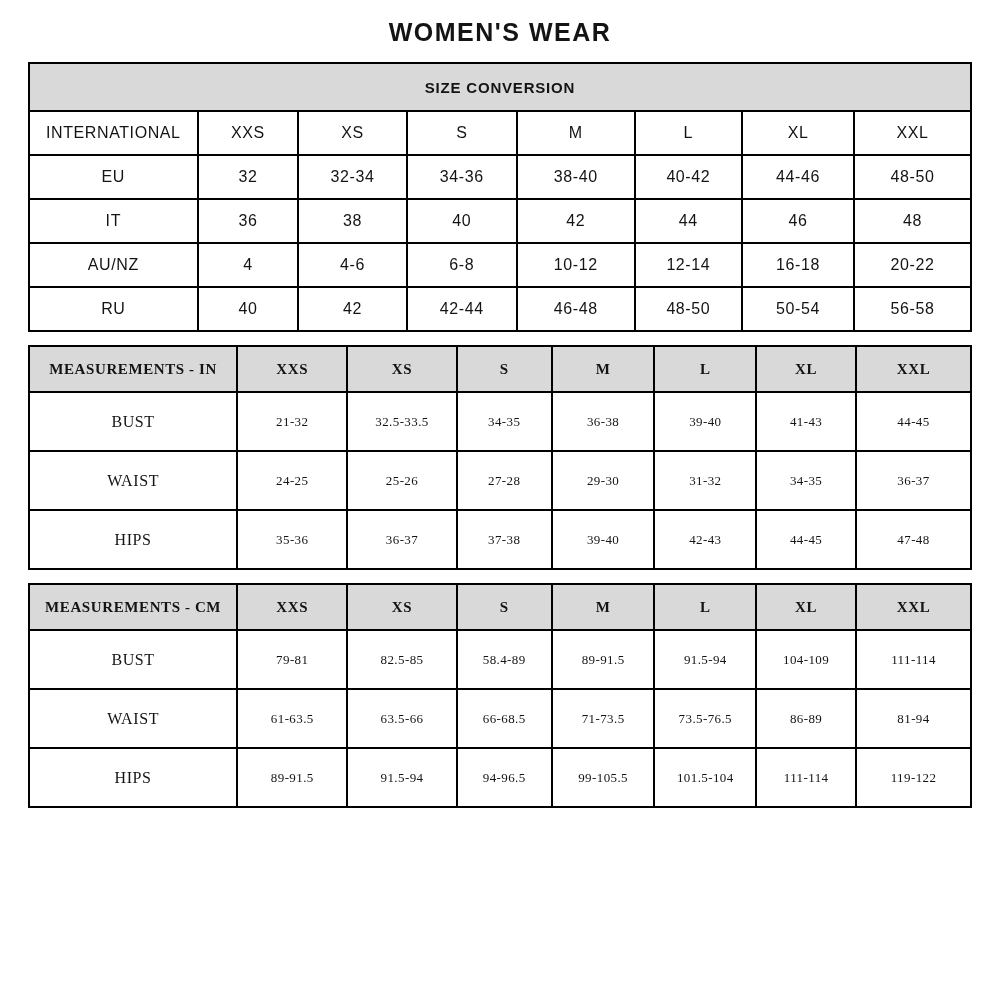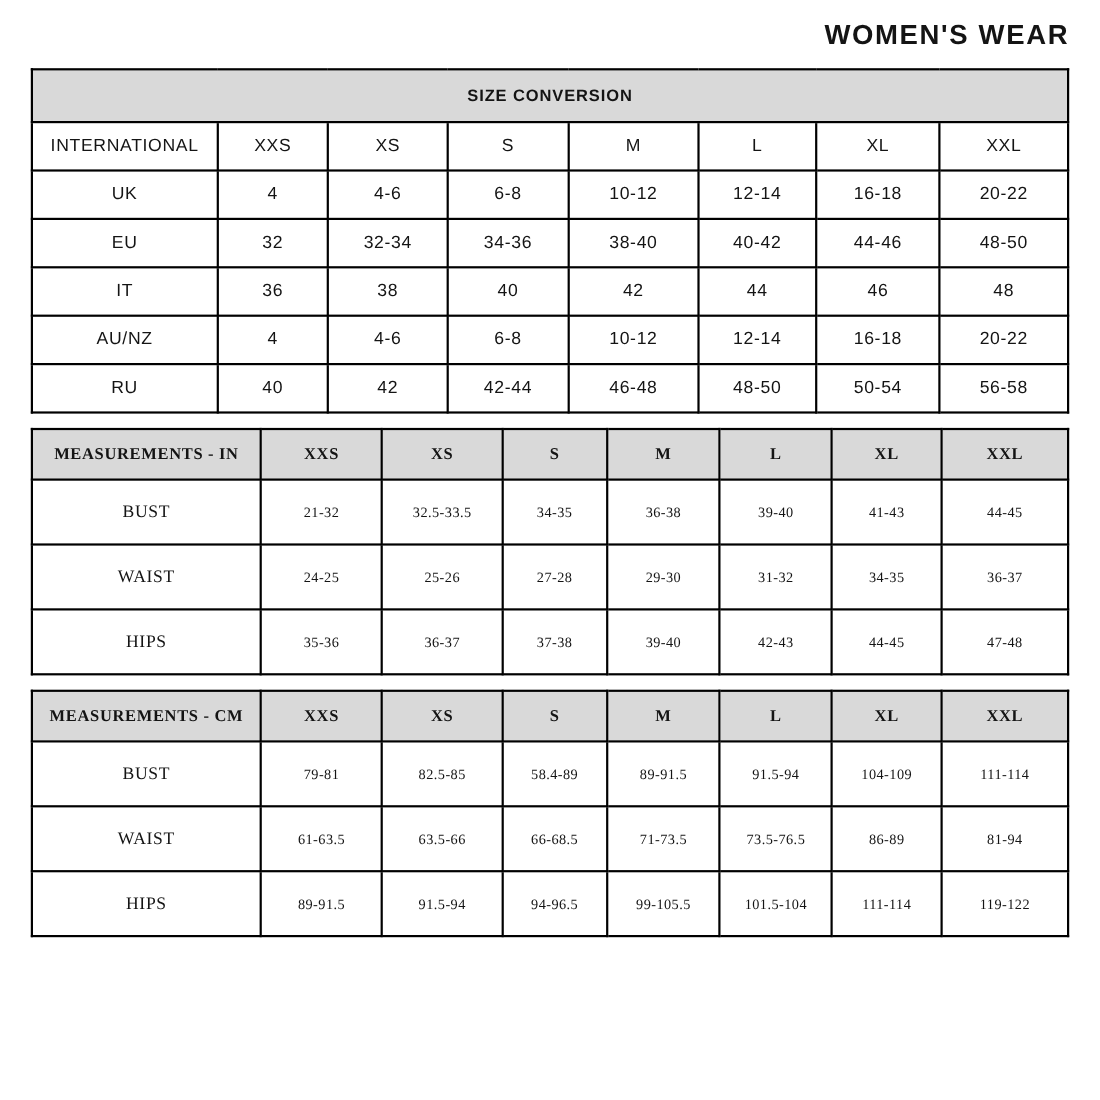--- a/index.html
+++ b/index.html
@@ -10,21 +10,21 @@
     width: 1000px;
     font-family: "Liberation Sans", sans-serif;
     color: #141414;
   }
   .page {
     width: 1000px;
     height: 1000px;
     padding: 12px 28px 0 28px;
   }
   .page-title {
-    text-align: right;
+    text-align: center;
     font-size: 25px;
     font-weight: bold;
     letter-spacing: 1.5px;
     margin: 6px 0 15px 0;
   }
   table {
     width: 100%;
     border-collapse: collapse;
     table-layout: fixed;
     margin-bottom: 13px;
@@ -102,30 +102,20 @@
           <th>INTERNATIONAL</th>
           <th>XXS</th>
           <th>XS</th>
           <th>S</th>
           <th>M</th>
           <th>L</th>
           <th>XL</th>
           <th>XXL</th>
         </tr>
         <tr>
-          <td class="rowlabel">UK</td>
-          <td class="val">4</td>
-          <td class="val">4-6</td>
-          <td class="val">6-8</td>
-          <td class="val">10-12</td>
-          <td class="val">12-14</td>
-          <td class="val">16-18</td>
-          <td class="val">20-22</td>
-        </tr>
-        <tr>
           <td class="rowlabel">EU</td>
           <td class="val">32</td>
           <td class="val">32-34</td>
           <td class="val">34-36</td>
           <td class="val">38-40</td>
           <td class="val">40-42</td>
           <td class="val">44-46</td>
           <td class="val">48-50</td>
         </tr>
         <tr>

